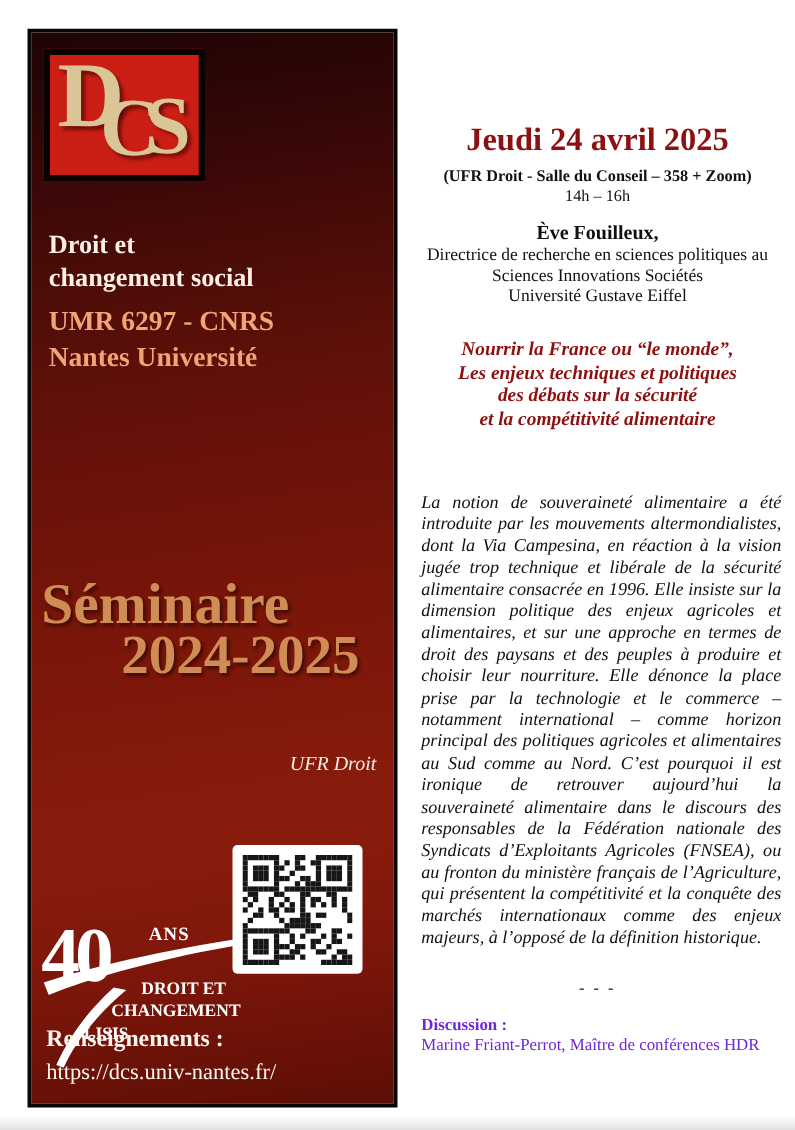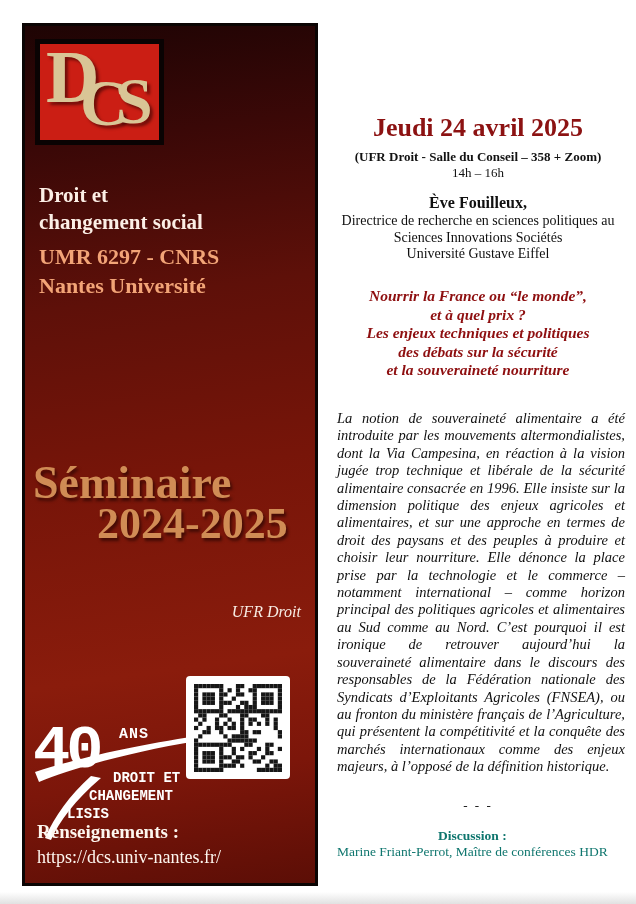--- a/index.html
+++ b/index.html
@@ -41,43 +41,43 @@
   }
   .years{
     position:absolute;left:72px;top:476px;color:#d08c55;font-weight:bold;
     font-size:44px;line-height:1;text-shadow:2px 3px 3px rgba(20,0,0,.55);
   }
   .ufr-droit{
     position:absolute;right:14px;top:577px;color:#f7ece4;
     font-style:italic;font-size:16px;
   }
   
-  .anniv{position:absolute;left:6px;top:686px;width:172px;height:140px;color:#ffffff;
-    font-family:Liberation Mono, monospace;}
+  .anniv{position:absolute;left:6px;top:700px;width:172px;height:140px;color:#ffffff;
+    font-family:Liberation Serif, serif;}
   .anniv .num{
     position:absolute;left:2px;top:8px;font-size:62px;font-weight:bold;line-height:1;
     letter-spacing:-4px;
   }
   .anniv .ans{position:absolute;left:88px;top:14px;font-size:15px;font-weight:bold;letter-spacing:1px;}
   .anniv .l1{position:absolute;left:82px;top:58px;font-size:14px;font-weight:bold;}
   .anniv .l2{position:absolute;left:58px;top:76px;font-size:14px;font-weight:bold;}
   .anniv .l3{position:absolute;left:36px;top:94px;font-size:14px;font-weight:bold;}
   .anniv svg{position:absolute;left:0;top:0;}
   .qr-box{
     position:absolute;left:161px;top:650px;width:104px;height:103px;
     background:#ffffff;border-radius:4px;display:flex;align-items:center;justify-content:center;
   }
   .contact-label{
     position:absolute;left:12px;top:795px;color:#fdf6ef;font-weight:bold;font-size:19px;
   }
   .contact-url{
     position:absolute;left:12px;top:821px;color:#fdf6ef;font-size:18px;text-decoration:none;
   }
   
-  .right-col{position:absolute;left:330px;top:16px;width:296px;height:700px;}
+  .right-col{position:absolute;left:330px;top:0;width:296px;height:700px;}
   .date-title{
     position:absolute;left:0;top:98px;width:100%;text-align:center;
     color:#8c1212;font-weight:bold;font-size:26px;line-height:1.1;
   }
   .venue{position:absolute;left:0;top:133px;width:100%;text-align:center;font-size:13px;color:#121212;font-weight:bold;}
   .time{position:absolute;left:0;top:149px;width:100%;text-align:center;font-size:13px;color:#121212;}
   .speaker-name{
     position:absolute;left:0;top:178px;width:100%;text-align:center;
     font-weight:bold;font-size:16px;color:#101010;
   }
@@ -92,21 +92,21 @@
   }
   .abstract{
     position:absolute;left:7px;top:394px;width:288px;
     font-style:italic;font-size:14.5px;line-height:17.4px;
     text-align:justify;color:#101010;
   }
   .separator{
     position:absolute;left:0;top:782px;width:100%;text-align:center;
     font-size:13px;letter-spacing:2px;color:#101010;
   }
-  .discussion{position:absolute;left:7px;top:812px;font-size:13.5px;line-height:16px;color:#0f766e;text-align:center;}
+  .discussion{position:absolute;left:7px;top:812px;font-size:13.5px;line-height:16px;color:#6d28d9;}
   .discussion .bold{font-weight:bold;}
   
   .bottom-shade{
     position:absolute;left:0;bottom:0;width:100%;height:12px;
     background:linear-gradient(to bottom, rgba(0,0,0,0), rgba(90,90,90,.18));
   }
 </style>
 </head>
 <body>
 
@@ -379,24 +379,23 @@
 
     <div class="speaker-name">Ève Fouilleux,</div>
     <div class="speaker-role">
       <div>Directrice de recherche en sciences politiques au</div>
       <div>Sciences Innovations Sociétés</div>
       <div>Université Gustave Eiffel</div>
     </div>
 
     <div class="talk-title">
       <div>Nourrir la France ou “le monde”,</div>
-      <div>et à quel prix ?</div>
       <div>Les enjeux techniques et politiques</div>
       <div>des débats sur la sécurité</div>
-      <div>et la souveraineté nourriture</div>
+      <div>et la compétitivité alimentaire</div>
     </div>
 
     <div class="abstract">La notion de souveraineté alimentaire a été introduite par les mouvements altermondialistes, dont la Via Campesina, en réaction à la vision jugée trop technique et libérale de la sécurité alimentaire consacrée en 1996. Elle insiste sur la dimension politique des enjeux agricoles et alimentaires, et sur une approche en termes de droit des paysans et des peuples à produire et choisir leur nourriture.  Elle dénonce la place prise par la technologie et le commerce – notamment international – comme horizon principal des politiques agricoles et alimentaires au Sud comme au Nord. C’est pourquoi il est ironique de retrouver aujourd’hui la souveraineté alimentaire dans le discours des responsables de la Fédération nationale des Syndicats d’Exploitants Agricoles (FNSEA), ou au fronton du ministère français de l’Agriculture, qui présentent la compétitivité et la conquête des marchés internationaux comme des enjeux majeurs, à l’opposé de la définition historique.</div>
 
     <div class="separator">- - -</div>
 
     <div class="discussion">
       <div class="bold">Discussion :</div>
       <div>Marine Friant-Perrot, Maître de conférences HDR</div>
     </div>

